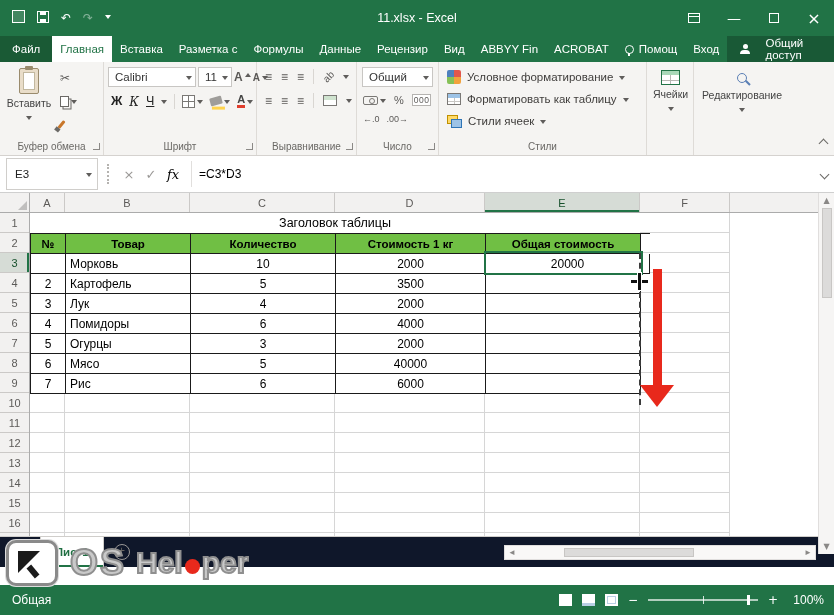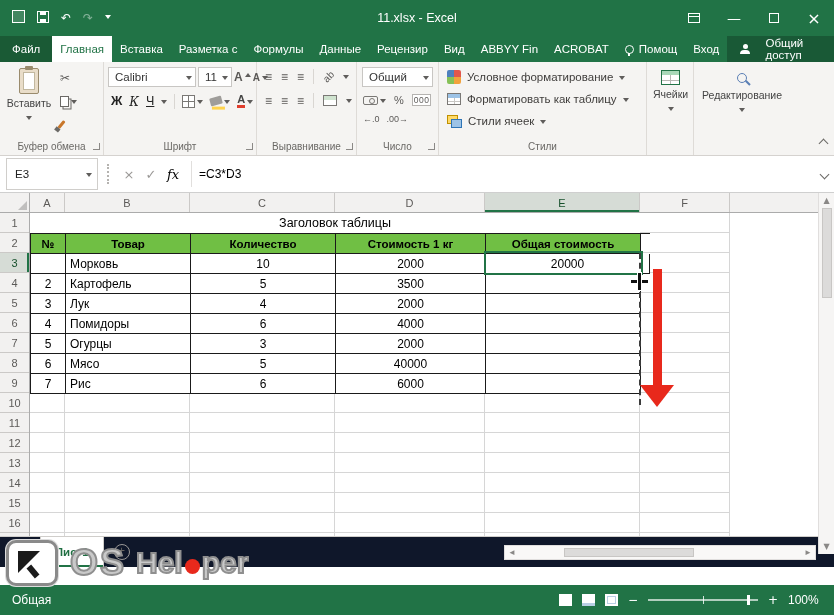--- a/index.html
+++ b/index.html
@@ -145,21 +145,21 @@
 
 .statusbar{position:absolute;top:585px;left:0;right:0;height:30px;background:#217346;color:#fff;display:flex;align-items:center;font-size:12px}
 .status{padding-left:12px}
 .sright{margin-left:auto;display:flex;align-items:center;gap:10px;padding-right:10px}
 .view{width:13px;height:12px;background:#fff;display:inline-block}
 .view.v2{box-shadow:inset 0 -3px #b9cfe4}
 .view.v3{box-shadow:inset 0 0 0 2px #fff,inset 0 0 0 3px #b9cfe4}
 .ztrack{width:110px;height:2px;background:rgba(255,255,255,.65);position:relative}
 .ztick{position:absolute;left:50%;top:-3px;width:1px;height:8px;background:rgba(255,255,255,.8)}
 .zthumb{position:absolute;right:8px;top:-4px;width:3px;height:10px;background:#fff}
-.zoomval{width:36px;}
+.zoomval{width:36px;text-align:right}
 
 
 .watermark{position:absolute;left:6px;top:540px;display:flex;align-items:center;gap:12px;z-index:30}
 .wm-box{width:52px;height:46px;background:#fff;border:3px solid #8a8a8a;border-radius:10px;position:relative;box-shadow:0 0 0 1px #ddd}
 .wm-arrow{position:absolute;left:9px;top:8px;width:0;height:0;border-top:22px solid #1b1b1b;border-right:22px solid transparent}
 .wm-tail{position:absolute;left:21px;top:22px;width:6px;height:13px;background:#1b1b1b;transform:rotate(-40deg)}
 .wm-text{display:flex;align-items:center;font-weight:bold}
 .wm-os{font-size:36px;color:#c9c9c9;-webkit-text-stroke:2px #8f8f8f;letter-spacing:2px;margin-right:10px}
 .wm-hel,.wm-per{font-size:30px;color:#c9c9c9;-webkit-text-stroke:2px #8f8f8f}
 .wm-dot{width:15px;height:15px;border-radius:50%;background:#e8291c;margin:0 2px;align-self:center;margin-top:6px}

